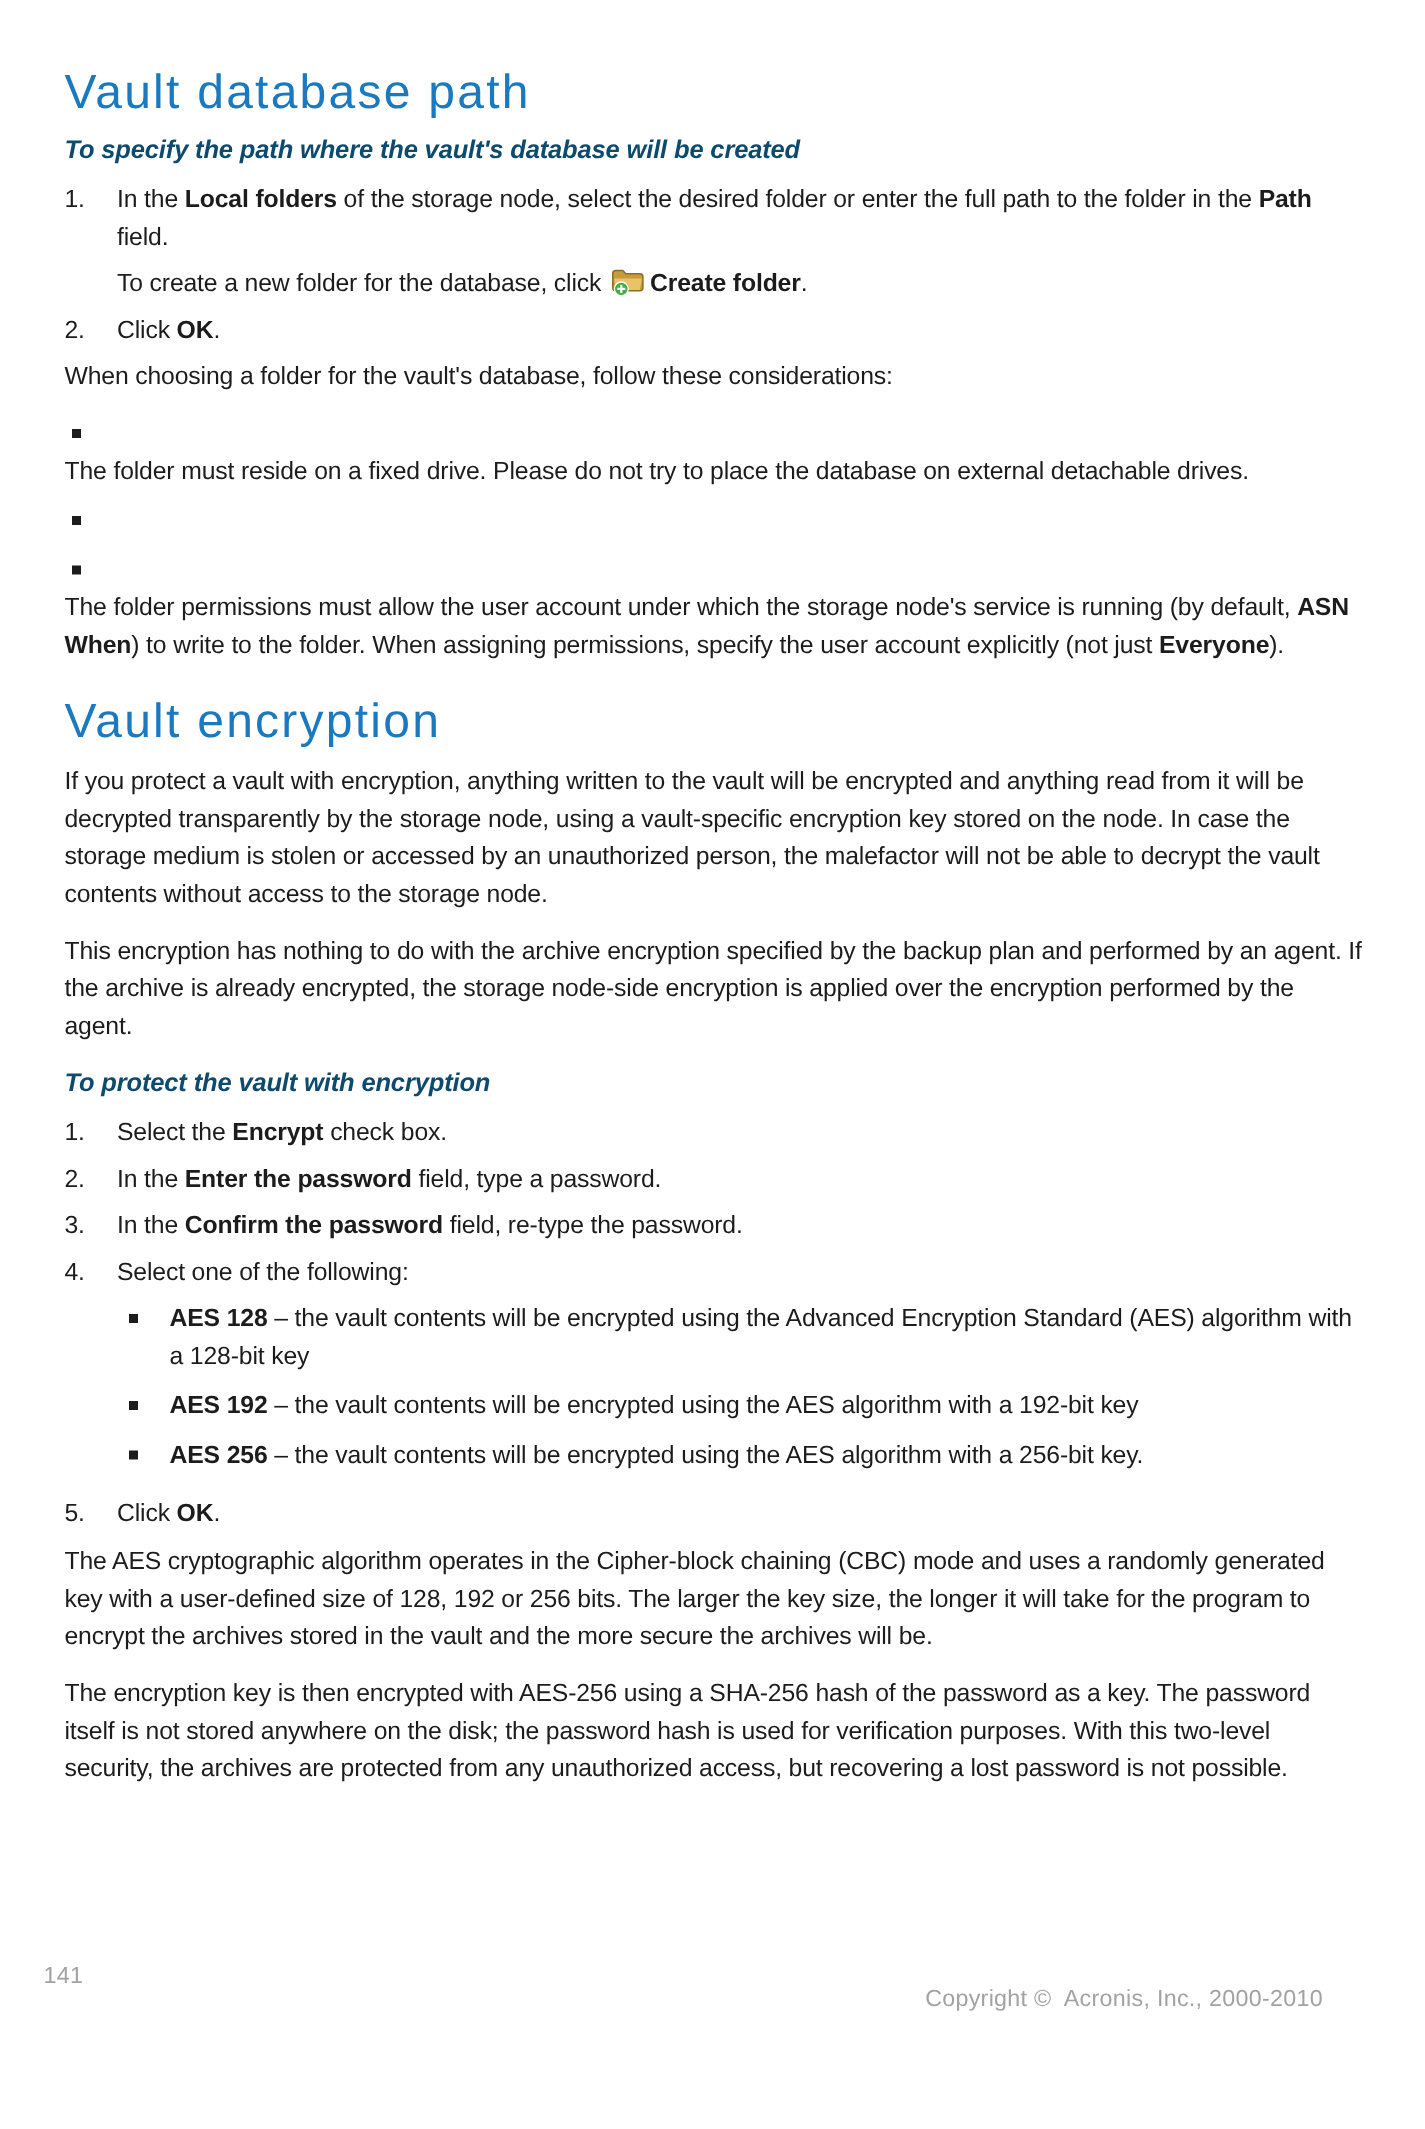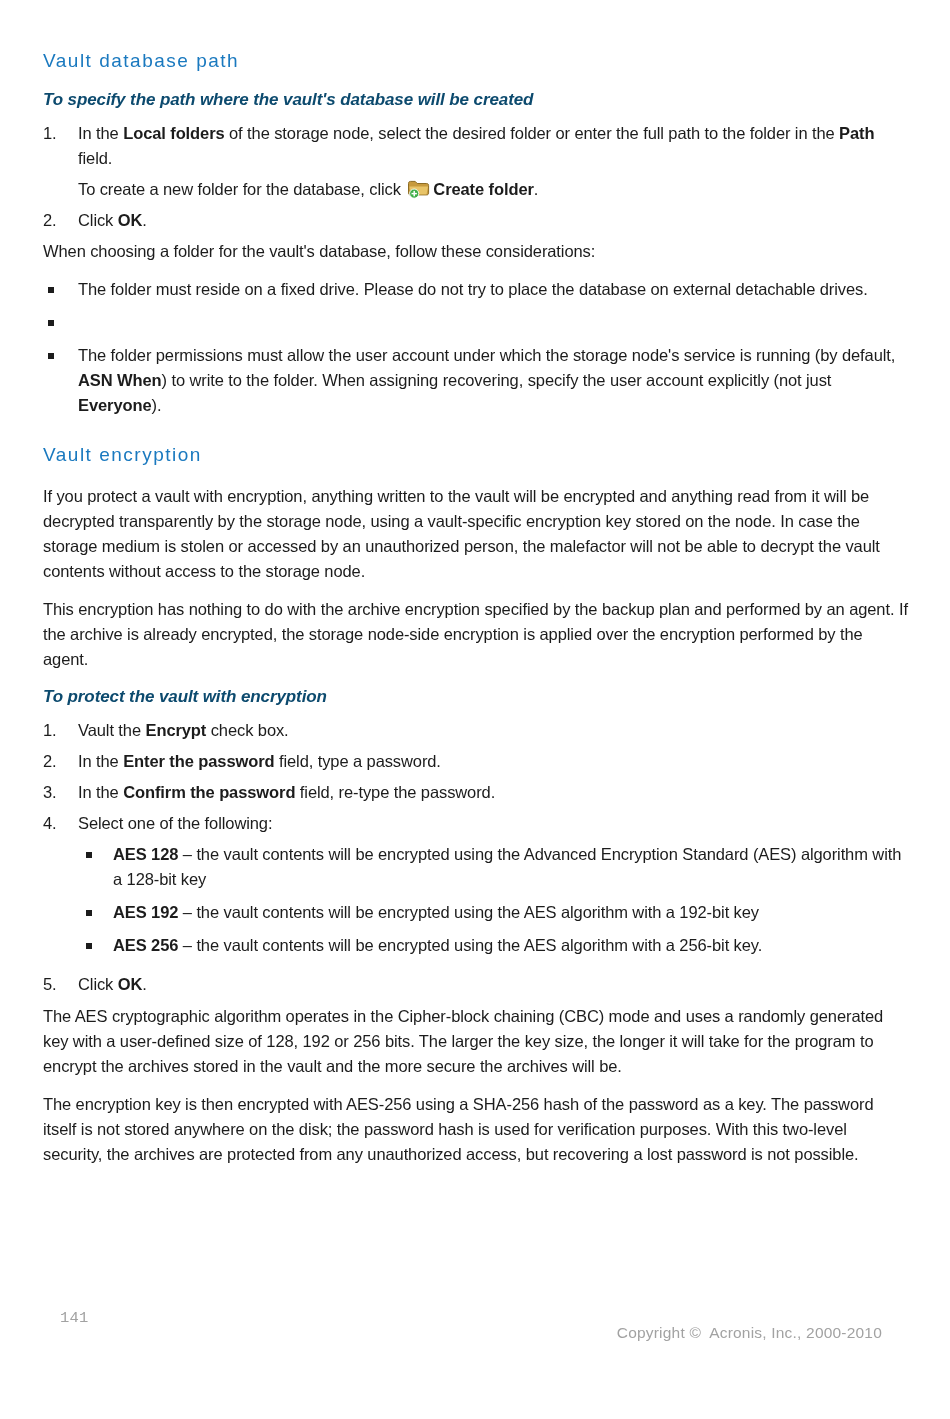--- a/index.html
+++ b/index.html
@@ -12,21 +12,21 @@
     background: #ffffff;
     font-family: "Liberation Sans", "DejaVu Sans", sans-serif;
     font-size: 16.5px;
     line-height: 25px;
     color: #1c1c1c;
     letter-spacing: -0.1px;
     overflow: hidden;
   }
   .section-title {
     margin: 0 0 10px 0;
-    font-size: 19px;
+    font-size: 32px;
     line-height: 34px;
     font-weight: 400;
     letter-spacing: 1.5px;
     color: #1a79bf;
   }
   .section-title.second { margin-top: 20px; margin-bottom: 12px; }
   .subtitle {
     margin: 0 0 9px 0;
     font-size: 17px;
     line-height: 24px;
@@ -35,41 +35,41 @@
     color: #0c4a6e;
   }
   .para { margin: 0 0 13px 0; }
   .steps { margin: 0 0 0 0; padding: 0; }
   .step { display: flex; margin: 0 0 6px 0; }
   .step-num { flex: none; width: 35px; }
   .step-body { flex: 1; }
   .step-sub { margin-top: 5px; line-height: 26px; }
   .b { font-weight: 700; text-align: center; }
   .bullet-list { margin: 0; padding: 0; }
-  .bullet-row { display: flex; margin: 0 0 8px 0; }
+  .bullet-row { display: flex; margin: 0 0 8px 0; flex-direction: column; }
   .bullet-marker { flex: none; width: 35px; }
   .bullet-square {
     display: inline-block;
     width: 6px; height: 6px;
     margin-left: 5px; margin-bottom: 2px;
     background: #1c1c1c;
   }
   .sub-options { margin-top: 6px; }
   .opt-row { display: flex; margin: 0 0 8px 0; }
   .opt-marker { flex: none; width: 35px; padding-left: 3px; box-sizing: border-box; }
   .folder-icon { vertical-align: -4px; margin: 0 3px 0 2px; }
   .footer {
     position: absolute;
     top: 1309px; left: 0; right: 0;
     font-size: 15.5px;
     line-height: 18px;
     color: #a2a2a2;
     letter-spacing: 0.2px;
   }
-  .footer .page-num { position: absolute; left: 60px; top: 0; font-family: Liberation Mono, monospace; }
+  .footer .page-num { position: absolute; left: 29px; top: 0; }
   .footer .copyright { position: absolute; right: 68px; top: 15px; white-space: pre; }
 </style>
 </head>
 <body>
 
 <div class="page">
 
   <div>
     <h1 class="section-title">Vault database path</h1>
     <p class="subtitle">To specify the path where the vault's database will be created</p>
@@ -104,39 +104,39 @@
       <div class="bullet-row">
         <span class="bullet-marker"><span class="bullet-square"></span></span>
         <span class="bullet-body">The folder must reside on a fixed drive. Please do not try to place the database on external detachable drives.</span>
       </div>
       <div class="bullet-row">
         <span class="bullet-marker"><span class="bullet-square"></span></span>
       </div>
       <div class="bullet-row">
         <span class="bullet-marker"><span class="bullet-square"></span></span>
         <span class="bullet-body">
-          <span>The folder permissions must allow the user account under which the storage node's service is running (by default, </span><span class="b">ASN When</span><span>) to write to the folder. When assigning recovering, specify the user account explicitly (not just </span><span class="b">Everyone</span><span>).</span>
+          <span>The folder permissions must allow the user account under which the storage node's service is running (by default, </span><span class="b">ASN When</span><span>) to write to the folder. When assigning permissions, specify the user account explicitly (not just </span><span class="b">Everyone</span><span>).</span>
         </span>
       </div>
     </div>
   </div>
 
   <div>
     <h1 class="section-title second">Vault encryption</h1>
 
     <p class="para">If you protect a vault with encryption, anything written to the vault will be encrypted and anything read from it will be decrypted transparently by the storage node, using a vault-specific encryption key stored on the node. In case the storage medium is stolen or accessed by an unauthorized person, the malefactor will not be able to decrypt the vault contents without access to the storage node.</p>
     <p class="para">This encryption has nothing to do with the archive encryption specified by the backup plan and performed by an agent. If the archive is already encrypted, the storage node-side encryption is applied over the encryption performed by the agent.</p>
 
     <p class="subtitle">To protect the vault with encryption</p>
 
     <div class="steps">
       <div class="step">
         <span class="step-num">1.</span>
         <span class="step-body">
-          <span>Vault the </span><span class="b">Encrypt</span><span> check box.</span>
+          <span>Select the </span><span class="b">Encrypt</span><span> check box.</span>
         </span>
       </div>
       <div class="step">
         <span class="step-num">2.</span>
         <span class="step-body">
           <span>In the </span><span class="b">Enter the password</span><span> field, type a password.</span>
         </span>
       </div>
       <div class="step">
         <span class="step-num">3.</span>

